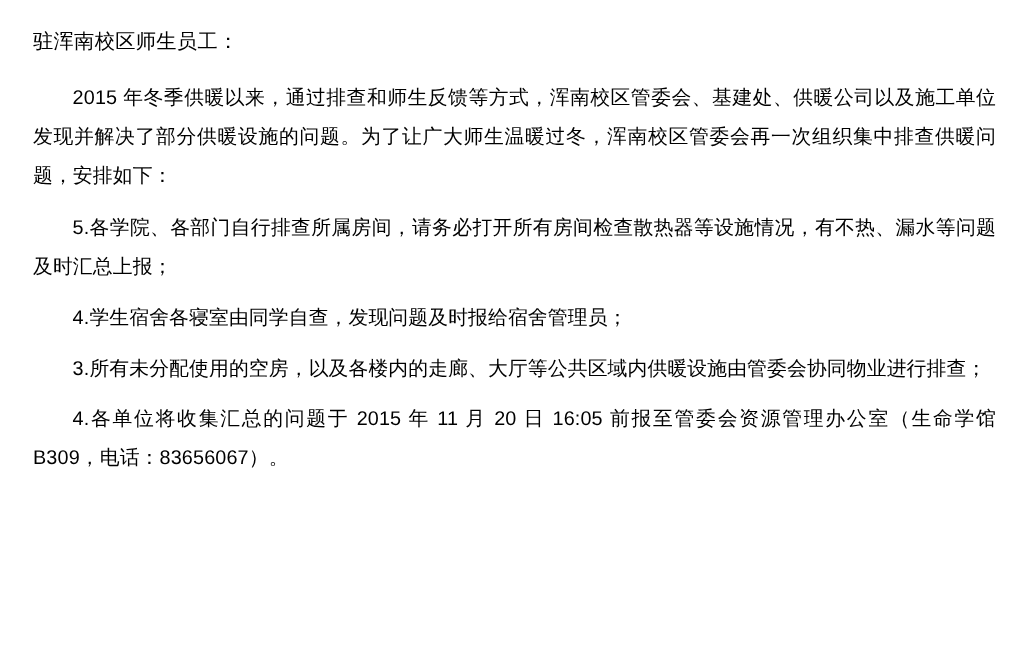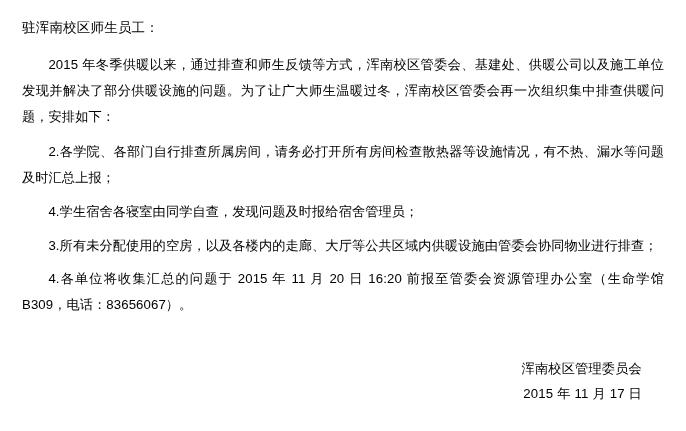--- a/index.html
+++ b/index.html
@@ -52,26 +52,22 @@
 </style>
 </head>
 <body>
 
 <div class="page">
 
   <p class="salutation">驻浑南校区师生员工：</p>
 
   <p class="para">2015 年冬季供暖以来，通过排查和师生反馈等方式，浑南校区管委会、基建处、供暖公司以及施工单位发现并解决了部分供暖设施的问题。为了让广大师生温暖过冬，浑南校区管委会再一次组织集中排查供暖问题，安排如下：</p>
 
-  <p class="para item">2.各学院、各部门自行排查所属房间，请务必打开所有房间检查散热器等设施情况，有不热、漏水等问题及时汇总上报；</p>
+  <p class="para item">5.各学院、各部门自行排查所属房间，请务必打开所有房间检查散热器等设施情况，有不热、漏水等问题及时汇总上报；</p>
 
   <p class="para item">4.学生宿舍各寝室由同学自查，发现问题及时报给宿舍管理员；</p>
 
   <p class="para item">3.所有未分配使用的空房，以及各楼内的走廊、大厅等公共区域内供暖设施由管委会协同物业进行排查；</p>
 
-  <p class="para item">4.各单位将收集汇总的问题于 2015 年 11 月 20 日 16:20 前报至管委会资源管理办公室（生命学馆 B309，电话：83656067）。</p>
+  <p class="para item">4.各单位将收集汇总的问题于 2015 年 11 月 20 日 16:05 前报至管委会资源管理办公室（生命学馆 B309，电话：83656067）。</p>
 
-  <div class="signature">
-    <div>浑南校区管理委员会</div>
-    <div>2015 年 11 月 17 日</div>
-  </div>
 
 </div>
 
 </body></html>

